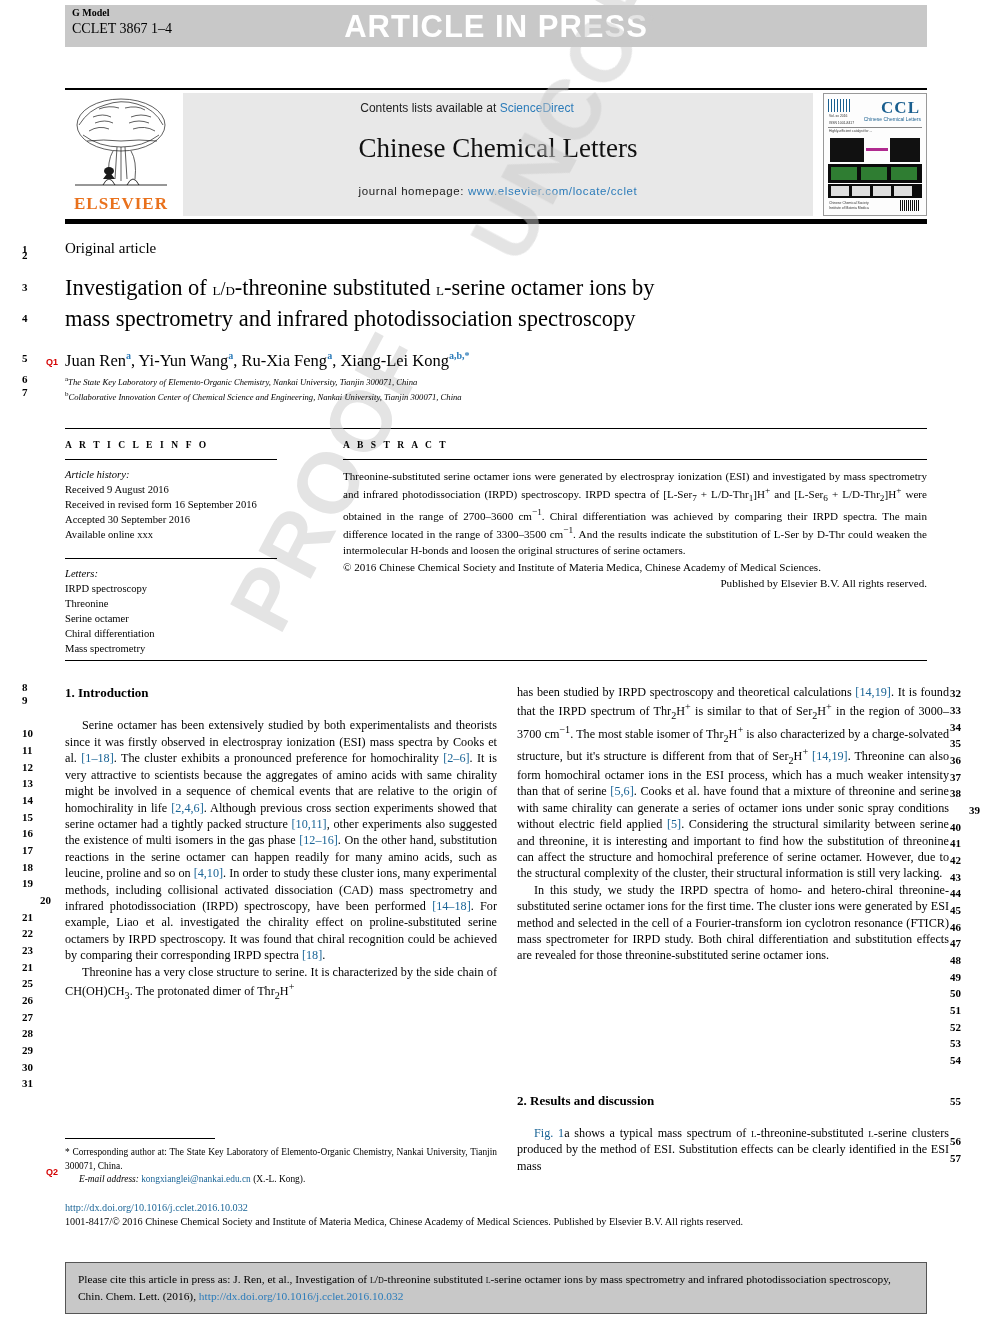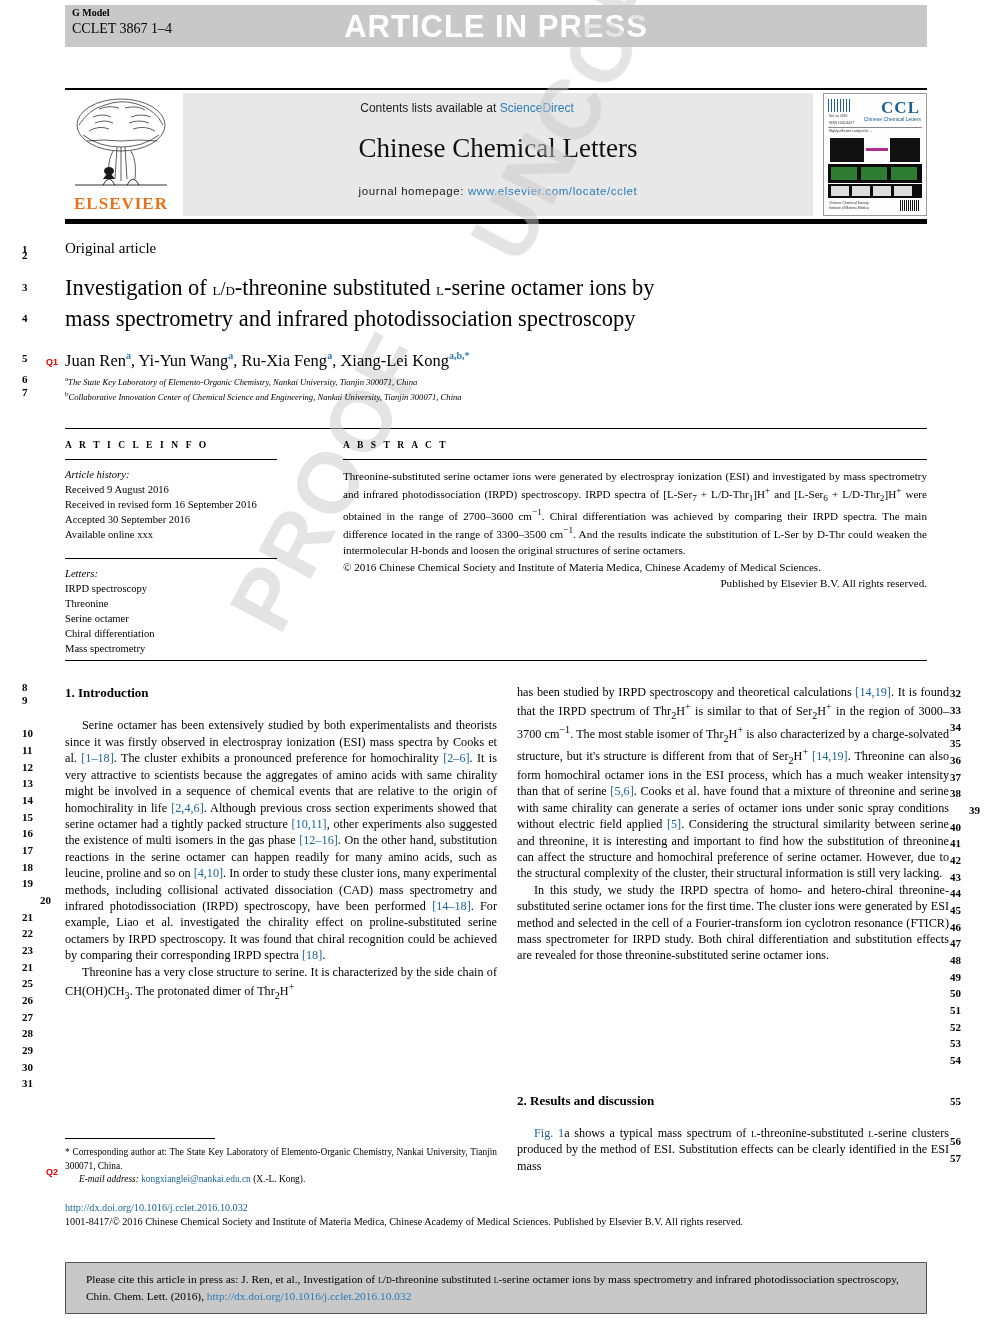--- a/index.html
+++ b/index.html
@@ -476,21 +476,21 @@
     left: 65px;
     top: 1262px;
     width: 862px;
     height: 52px;
     border: 1px solid #555;
     background: #c8c8c8;
     box-sizing: border-box;
     z-index: 4;
   }
   .citebox .inner {
-    padding: 8px 12px 0 20px;
+    padding: 8px 12px 0 12px;
     font-family: "Liberation Serif", serif;
     font-size: 11.4px;
     line-height: 1.45;
   }
   .citebox a { color: #2b7bb9; text-decoration: none; }
 </style>
 </head>
 <body>
 
 <div class="page">

